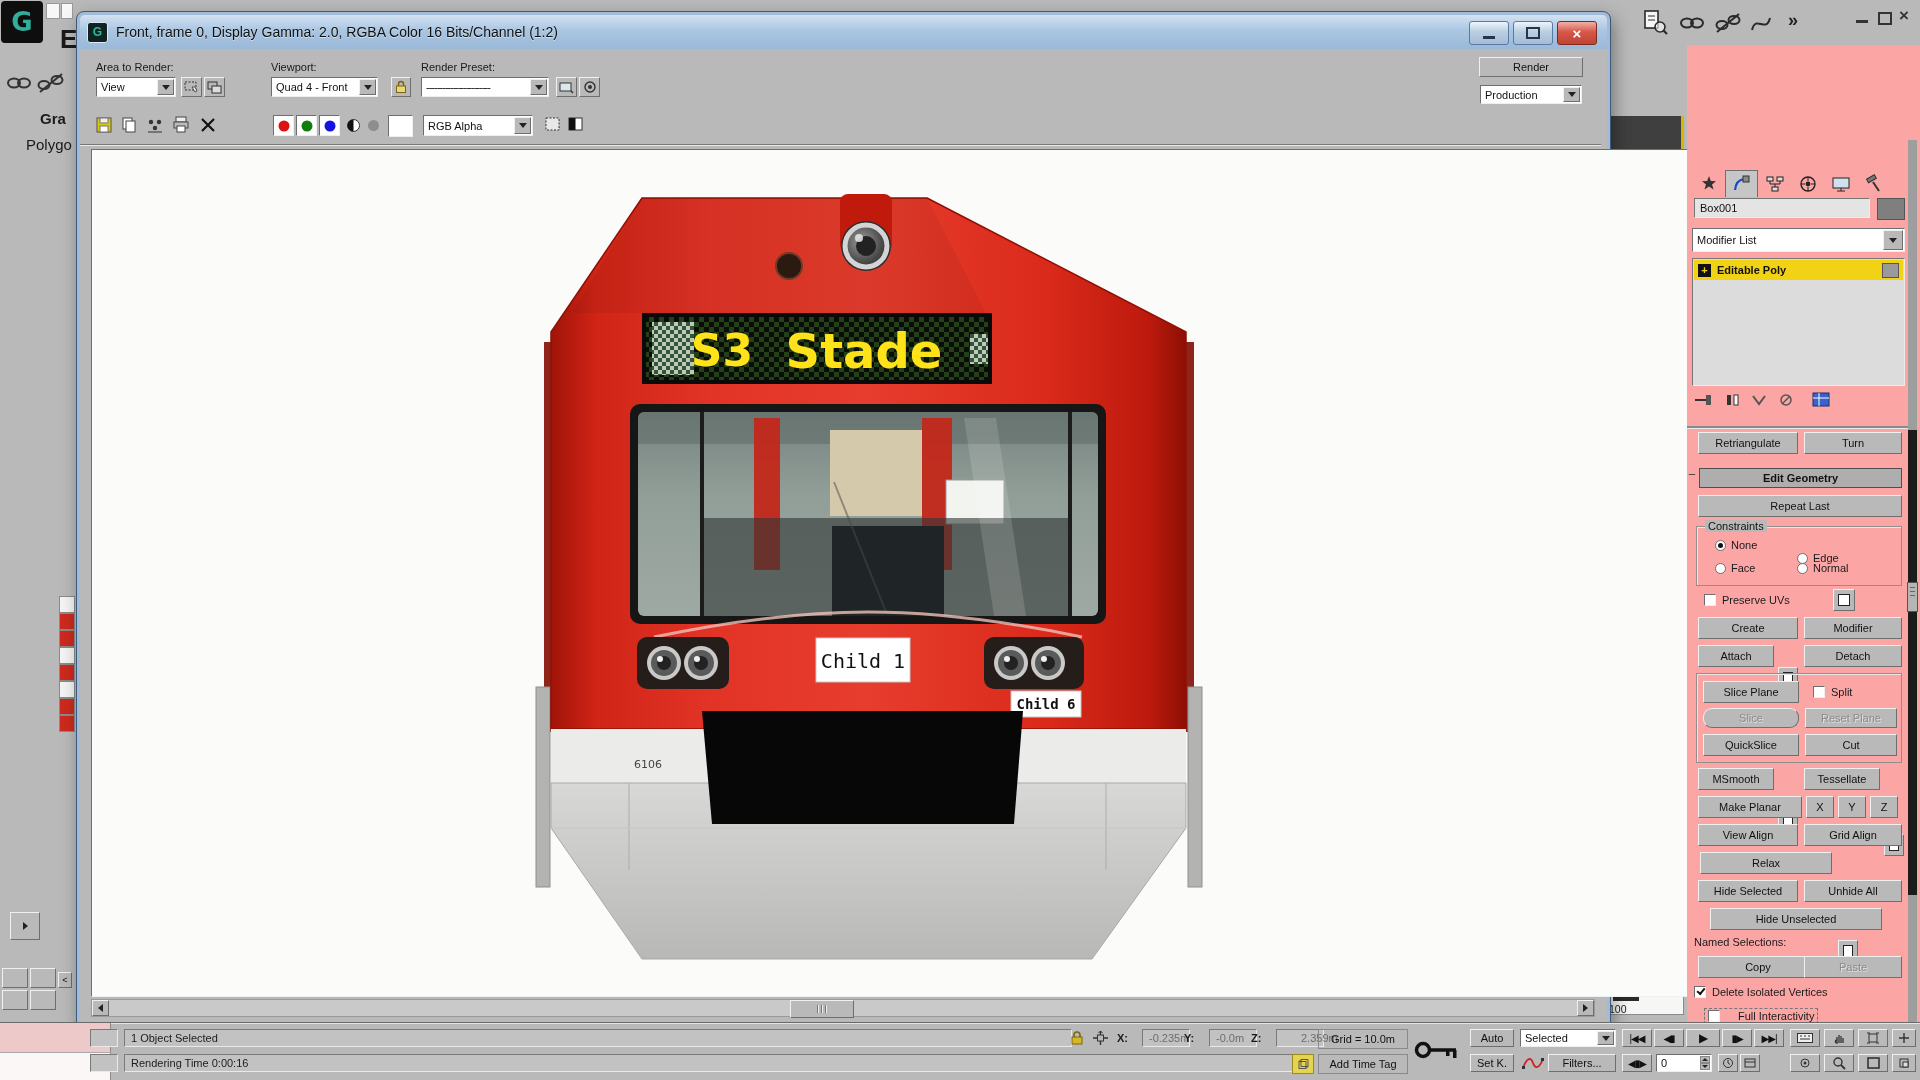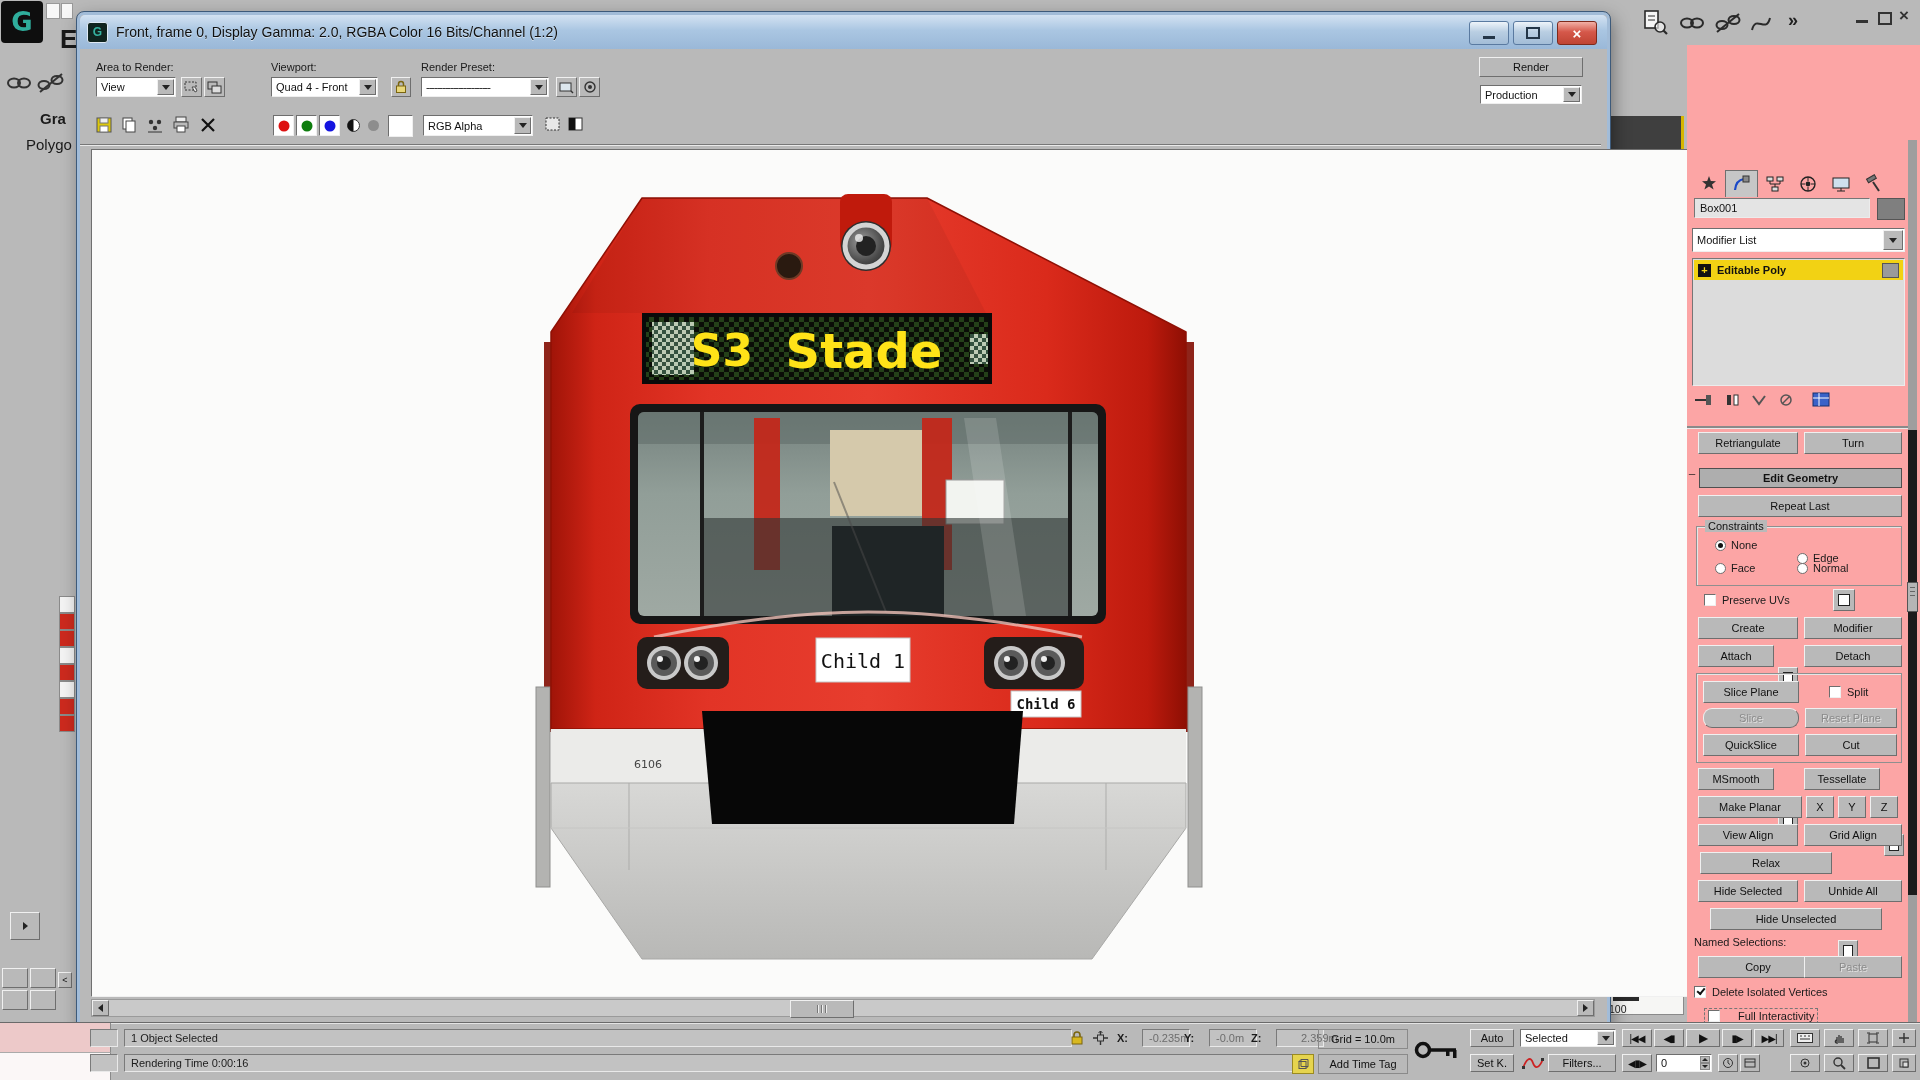--- a/index.html
+++ b/index.html
@@ -611,21 +611,21 @@
       </div>
     <div class="abs setbtn" style="left:91px;top:600px;width:20px;height:22px;"></div>
     <div class="abs btn" style="left:117px;top:600px;width:98px;height:22px;">
         <span>Detach</span>
       </div>
 
     <div class="abs group" style="left:9px;top:628px;width:206px;height:90px;">
       <div class="abs btn" style="left:6px;top:7px;width:96px;height:22px;">
           <span>Slice Plane</span>
         </div>
-      <div class="abs" style="left:132px;top:12px;display:flex;align-items:center;gap:6px;">
+      <div class="abs" style="left:116px;top:12px;display:flex;align-items:center;gap:6px;">
         <span class="chk"></span>
         <span class="lbl">Split</span>
       </div>
       <div class="abs btn dis" style="left:6px;top:34px;width:96px;height:20px;border-radius:9px;">
           <span>Slice</span>
         </div>
       <div class="abs btn dis" style="left:108px;top:34px;width:92px;height:20px;">
           <span>Reset Plane</span>
         </div>
       <div class="abs btn" style="left:6px;top:60px;width:96px;height:22px;">

